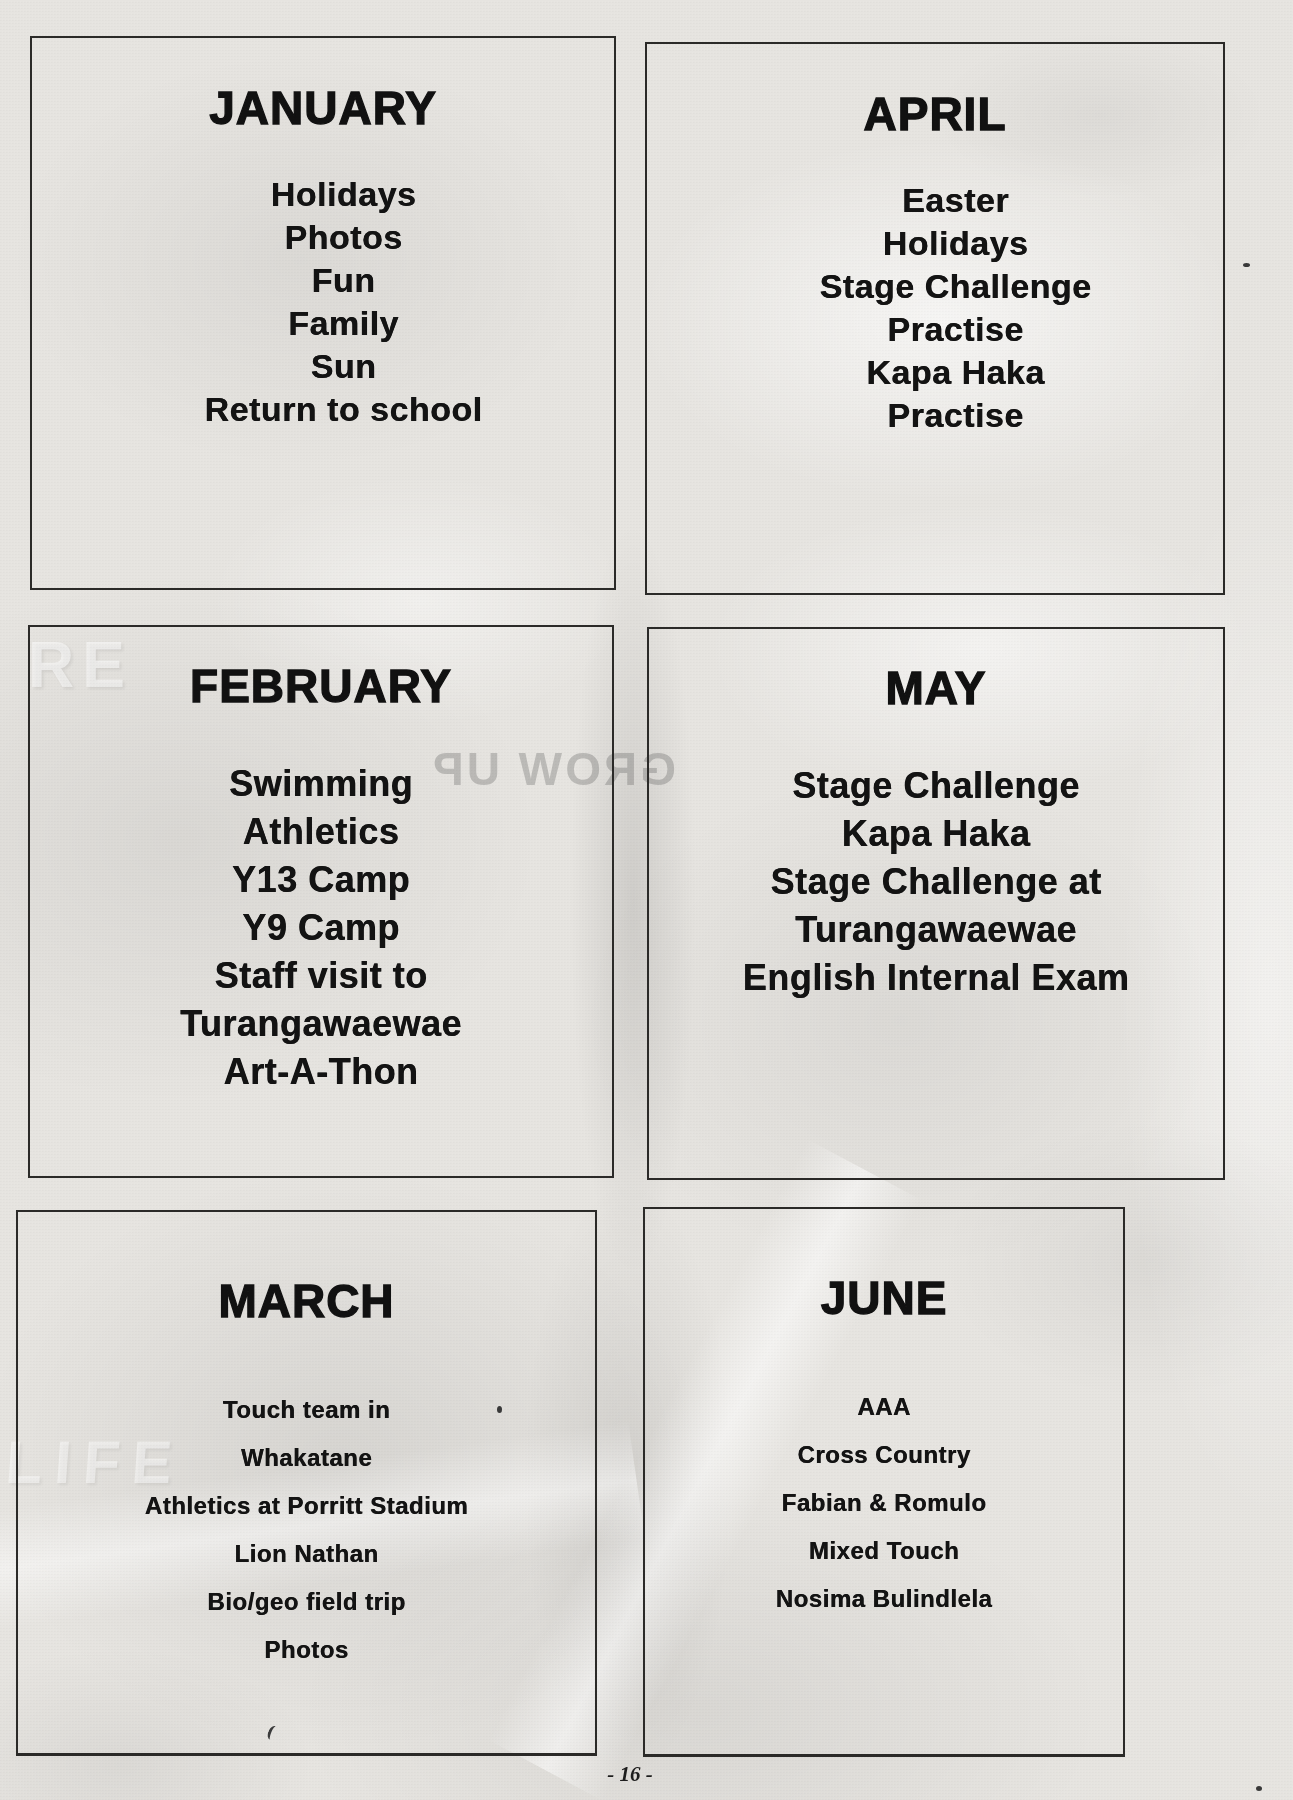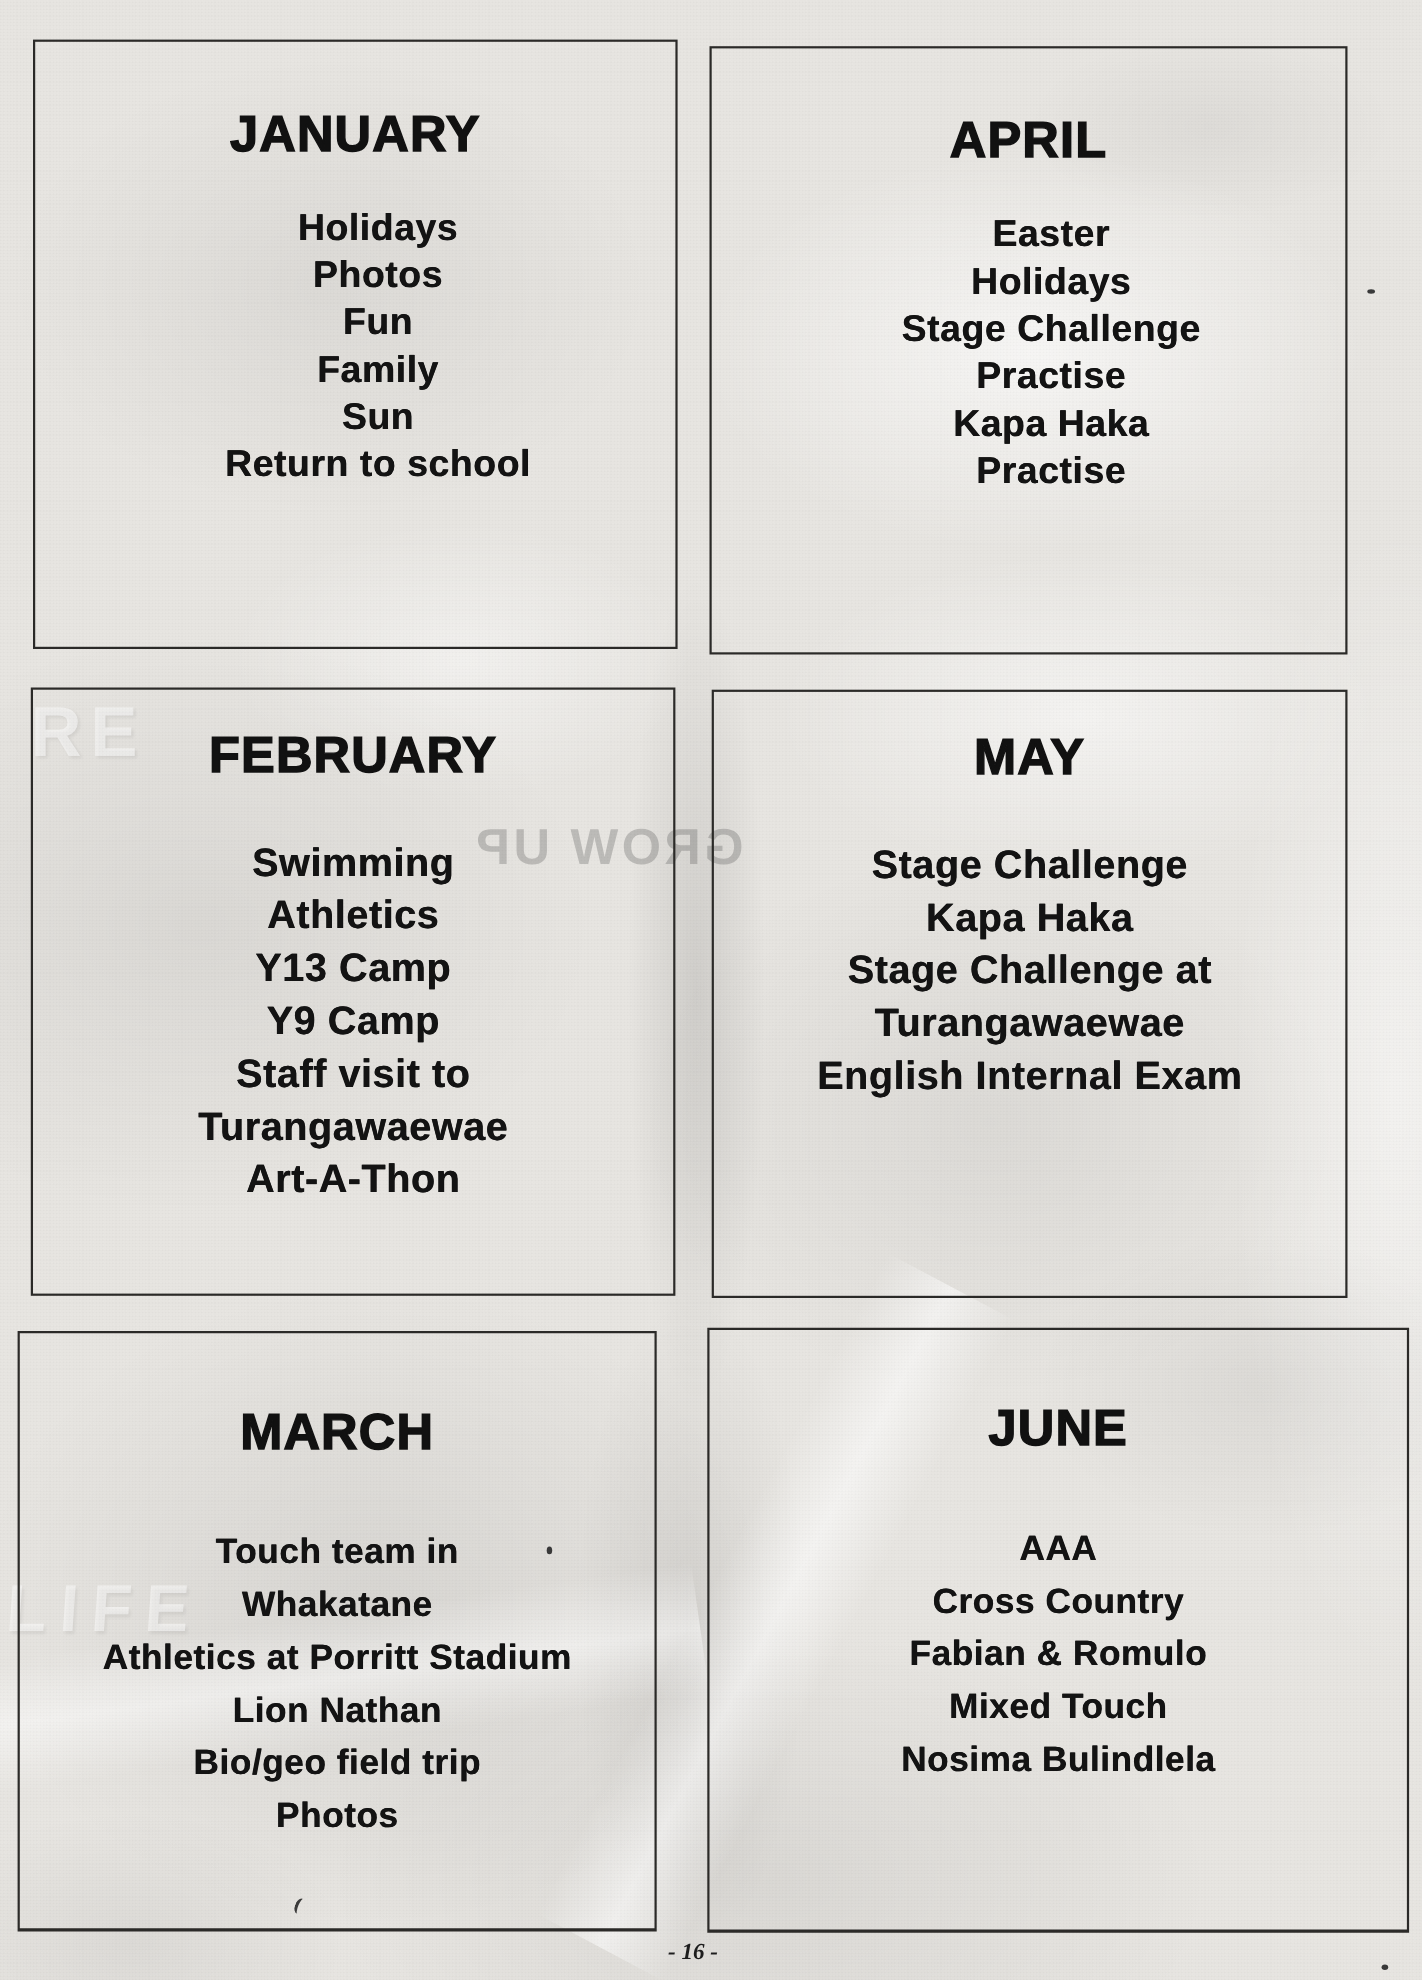--- a/index.html
+++ b/index.html
@@ -80,35 +80,35 @@
   }
   .month-title{
     margin:0;
     font-size:46px;
     font-weight:900;
     letter-spacing:1px;
     color:#121212;
     -webkit-text-stroke:1.3px #121212;
     line-height:1;
   }
-  .row1 .month-title{margin-top:60px;}
+  .row1 .month-title{margin-top:47px;}
   .row2 .month-title{margin-top:36px;}
   .row3 .month-title{margin-top:66px;}
   .events{font-weight:bold;color:#141414;text-shadow:0.4px 0 0 currentColor;}
   .row1 .events{margin-top:42px;font-size:34px;line-height:43px;padding-left:41px;}
   .row2 .events{margin-top:51px;font-size:36px;line-height:48px;}
-  .row3 .events{margin-top:62px;font-size:32px;line-height:48px;}
+  .row3 .events{margin-top:62px;font-size:24px;line-height:48px;}
   .event-line{white-space:nowrap;letter-spacing:0.5px;}
   
   .box-jan{left:30px; top:36px;  width:586px;height:554px;}
   .box-apr{left:645px;top:42px;  width:580px;height:553px;}
   .box-feb{left:28px; top:625px; width:586px;height:553px;}
   .box-may{left:647px;top:627px; width:578px;height:553px;}
   .box-mar{left:16px; top:1210px;width:581px;height:546px;border-bottom-width:3px;}
-  .box-jun{left:643px;top:1207px;width:638px;height:550px;border-bottom-width:3px;}
+  .box-jun{left:643px;top:1207px;width:482px;height:550px;border-bottom-width:3px;}
   
   .page-number{
     position:absolute;z-index:5;
     left:570px;top:1762px;width:120px;
     text-align:center;
     font-family:Liberation Serif, serif;
     font-style:italic;font-weight:bold;
     font-size:21px;color:#1e1e1e;
   }
 </style>

